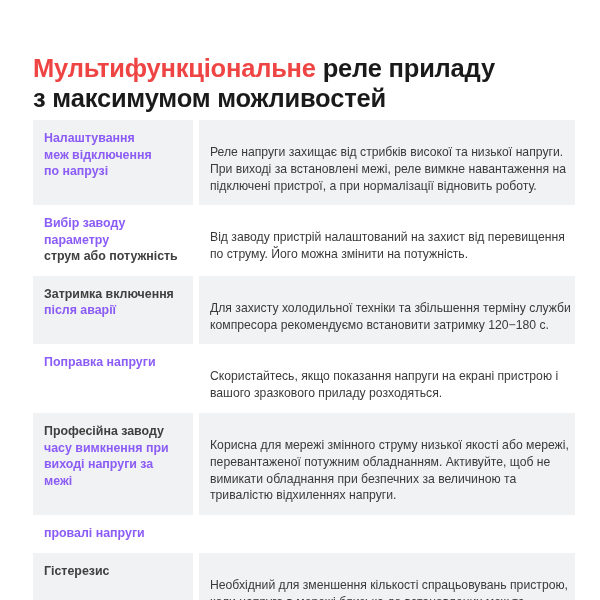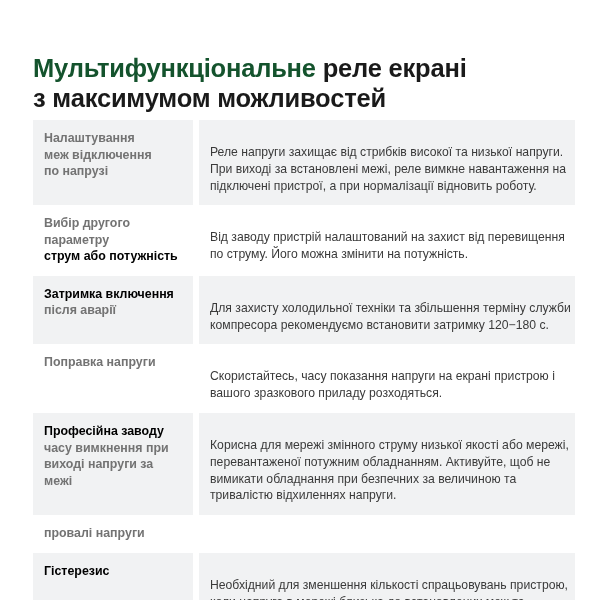--- a/index.html
+++ b/index.html
@@ -28,21 +28,21 @@
     left: 33px;
     top: 36px;
     width: 560px;
     font-size: 25.5px;
     line-height: 30px;
     font-weight: bold;
     color: #1a1a1a;
     letter-spacing: -0.2px;
   }
   .headline .accent {
-    color: #14532d;
+    color: #ef4444;
     text-align: center;
   }
   .headline .line2 {
     display: block;
   }
 
   
   .spec-table {
     position: absolute;
     left: 33px;
@@ -86,72 +86,72 @@
   .spec-row.shaded .cell-term,
   .spec-row.shaded .cell-desc {
     background: #f1f2f3;
   }
   .spec-row.plain .cell-term,
   .spec-row.plain .cell-desc {
     background: #ffffff;
   }
 
   .term-accent {
-    color: #000000;
+    color: #404040;
   }
   .term-dark {
-    color: #737373;
+    color: #8b5cf6;
   }
 
   .nowrap-break {
     display: block;
   }
 </style>
 </head>
 <body>
 
 <div class="page">
 
   <h1 class="headline">
-    <span class="accent">Мультифункціональне</span><span> реле екрані</span>
+    <span class="accent">Мультифункціональне</span><span> реле приладу</span>
     <span class="line2">з максимумом можливостей</span>
   </h1>
 
   <div class="spec-table" id="spec-table">
       <div class="spec-row shaded">
         <div class="cell-term">
           <span class="nowrap-break term-dark">Налаштування</span>
           <span class="nowrap-break term-dark">меж відключення</span>
           <span class="nowrap-break term-dark">по напрузі</span>
         </div>
         <div class="gutter"></div>
         <div class="cell-desc">Реле напруги захищає від стрибків високої та низької напруги. При виході за встановлені межі, реле вимкне навантаження на підключені пристрої, а при нормалізації відновить роботу.</div>
       </div>
       <div class="spec-row plain">
         <div class="cell-term">
-          <span class="nowrap-break term-dark">Вибір другого параметру</span>
+          <span class="nowrap-break term-dark">Вибір заводу параметру</span>
           <span class="nowrap-break term-accent">струм або потужність</span>
         </div>
         <div class="gutter"></div>
         <div class="cell-desc">Від заводу пристрій налаштований на захист від перевищення по струму. Його можна змінити на потужність.</div>
       </div>
       <div class="spec-row shaded">
         <div class="cell-term">
           <span class="nowrap-break term-accent">Затримка включення</span>
           <span class="nowrap-break term-dark">після аварії</span>
         </div>
         <div class="gutter"></div>
         <div class="cell-desc">Для захисту холодильної техніки та збільшення терміну служби компресора рекомендуємо встановити затримку 120−180 с.</div>
       </div>
       <div class="spec-row plain">
         <div class="cell-term">
           <span class="nowrap-break term-dark">Поправка напруги</span>
         </div>
         <div class="gutter"></div>
-        <div class="cell-desc">Скористайтесь, часу показання напруги на екрані пристрою і вашого зразкового приладу розходяться.</div>
+        <div class="cell-desc">Скористайтесь, якщо показання напруги на екрані пристрою і вашого зразкового приладу розходяться.</div>
       </div>
       <div class="spec-row shaded">
         <div class="cell-term">
           <span class="nowrap-break term-accent">Професійна заводу</span>
           <span class="nowrap-break term-dark">часу вимкнення при</span>
           <span class="nowrap-break term-dark">виході напруги за межі</span>
         </div>
         <div class="gutter"></div>
         <div class="cell-desc">Корисна для мережі змінного струму низької якості або мережі, перевантаженої потужним обладнанням. Активуйте, щоб не вимикати обладнання при безпечних за величиною та тривалістю відхиленнях напруги.</div>
       </div>

